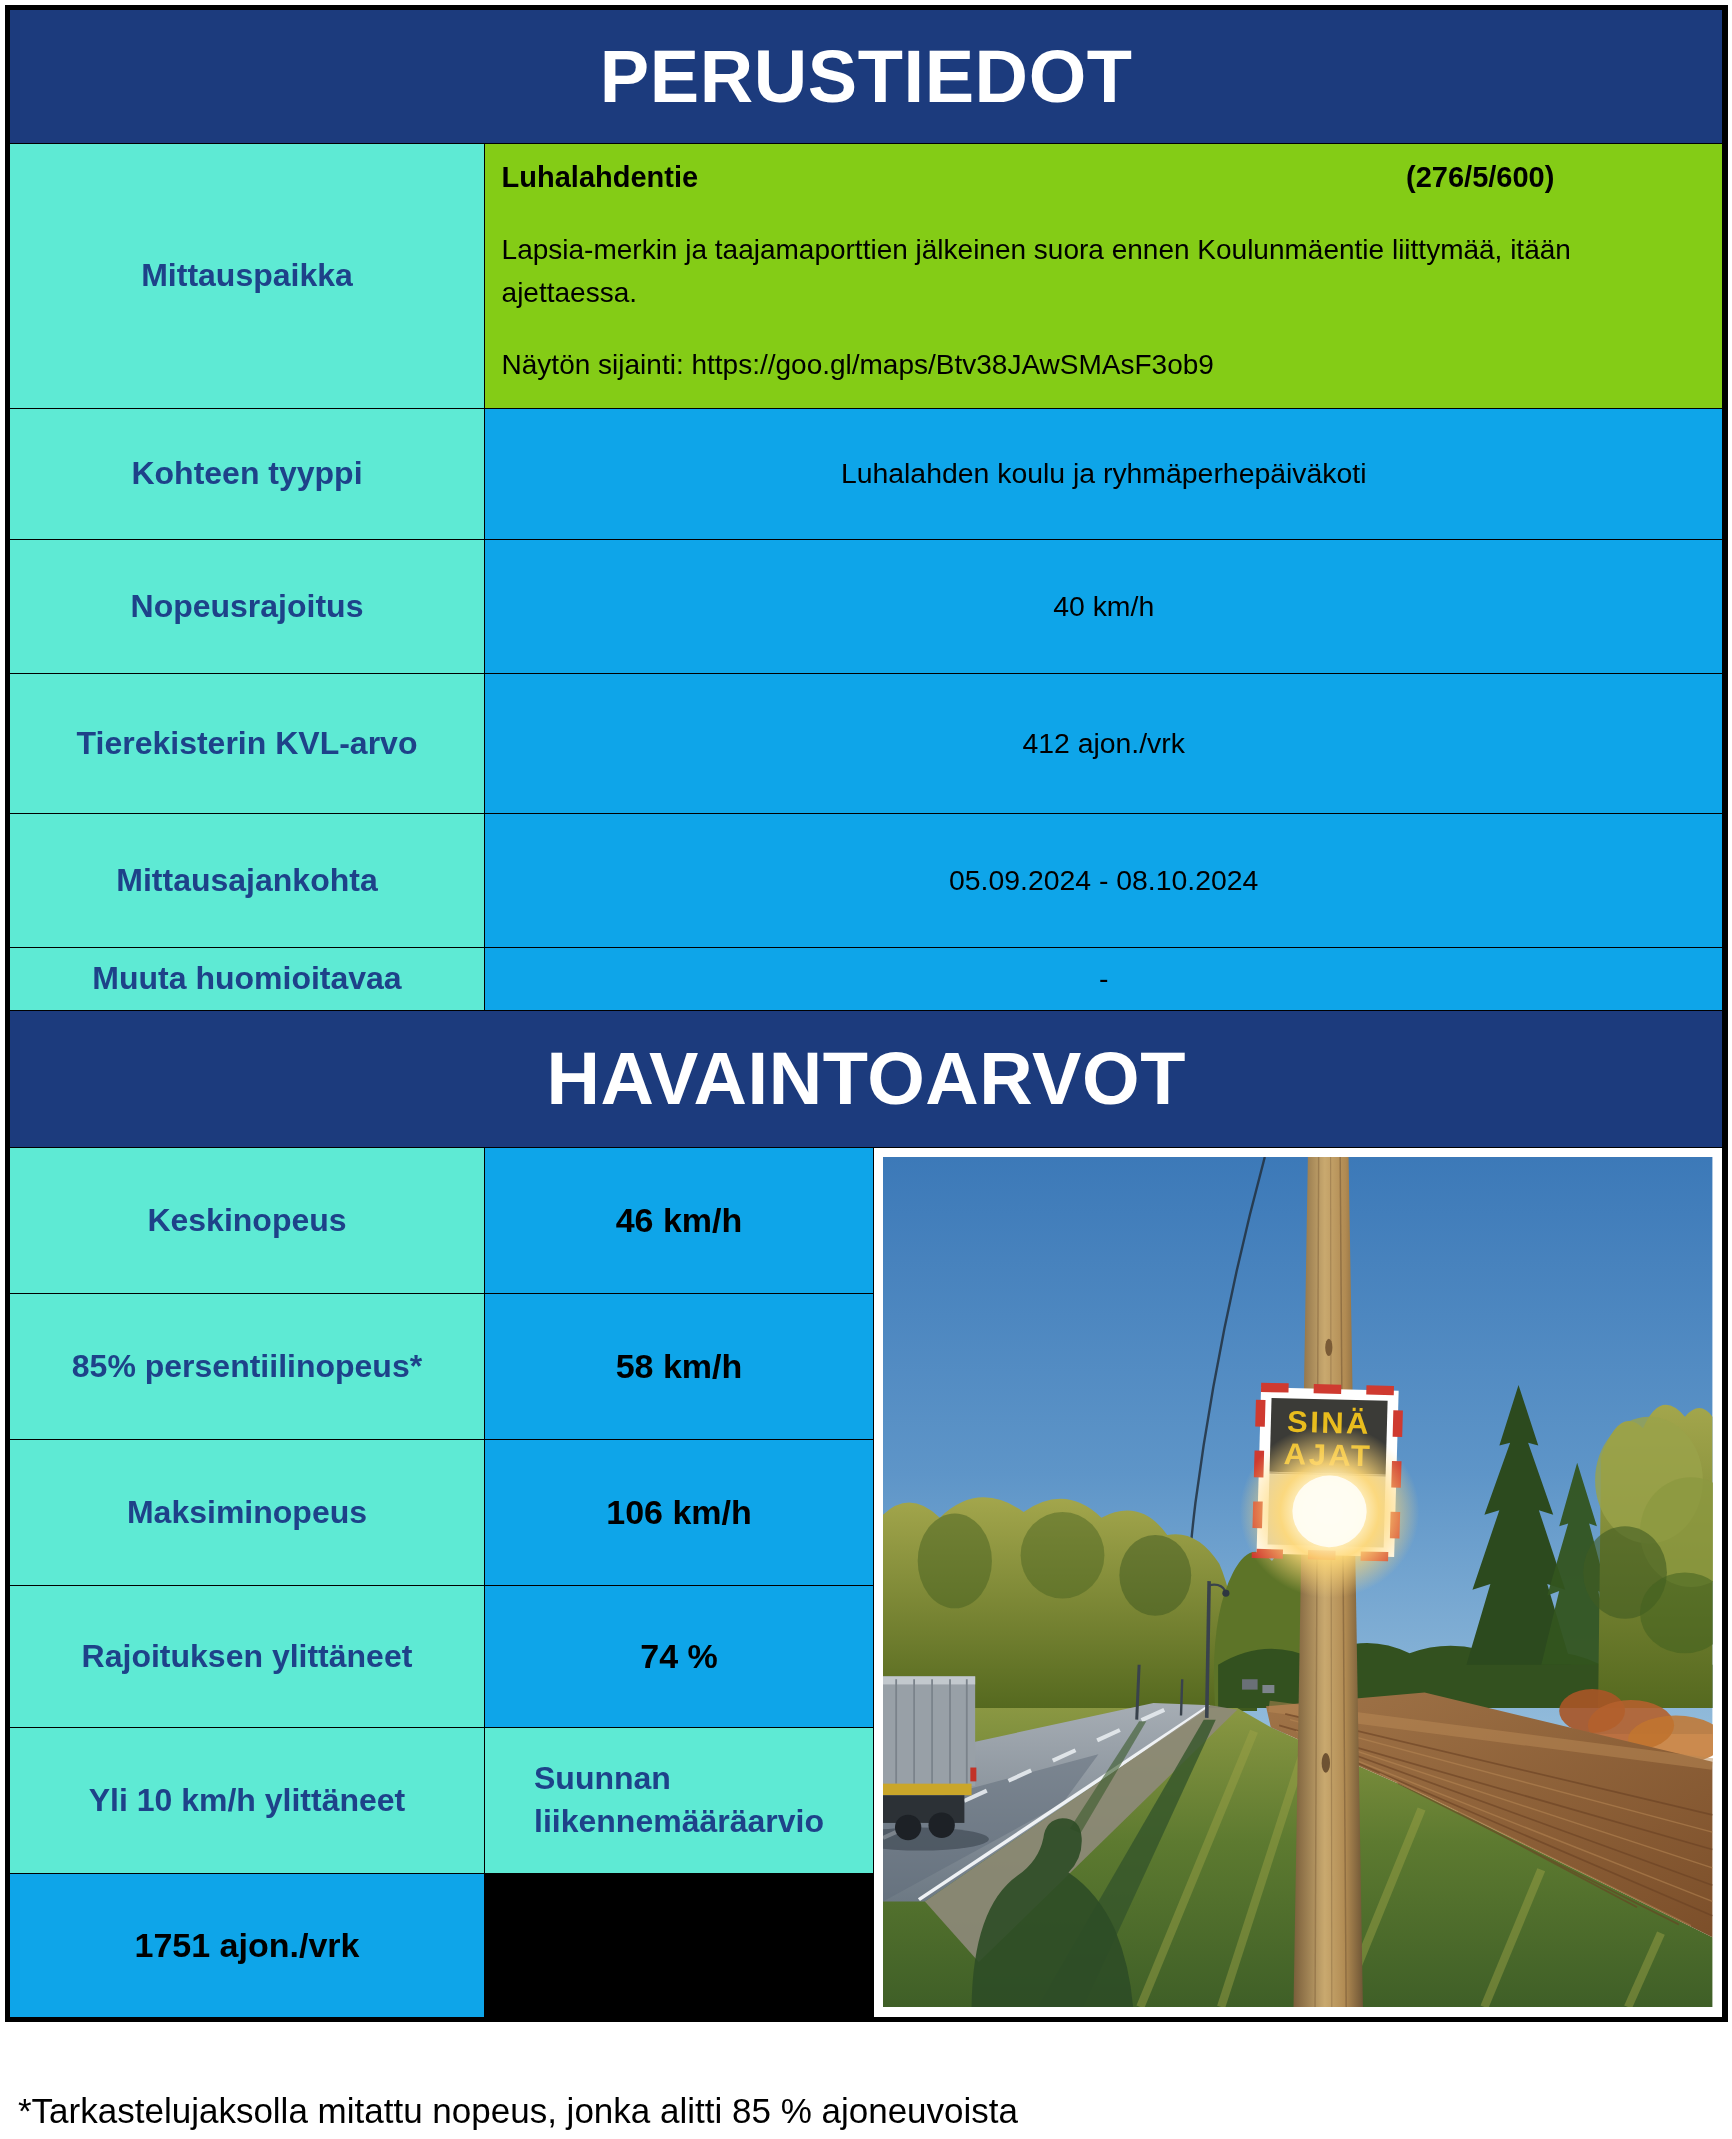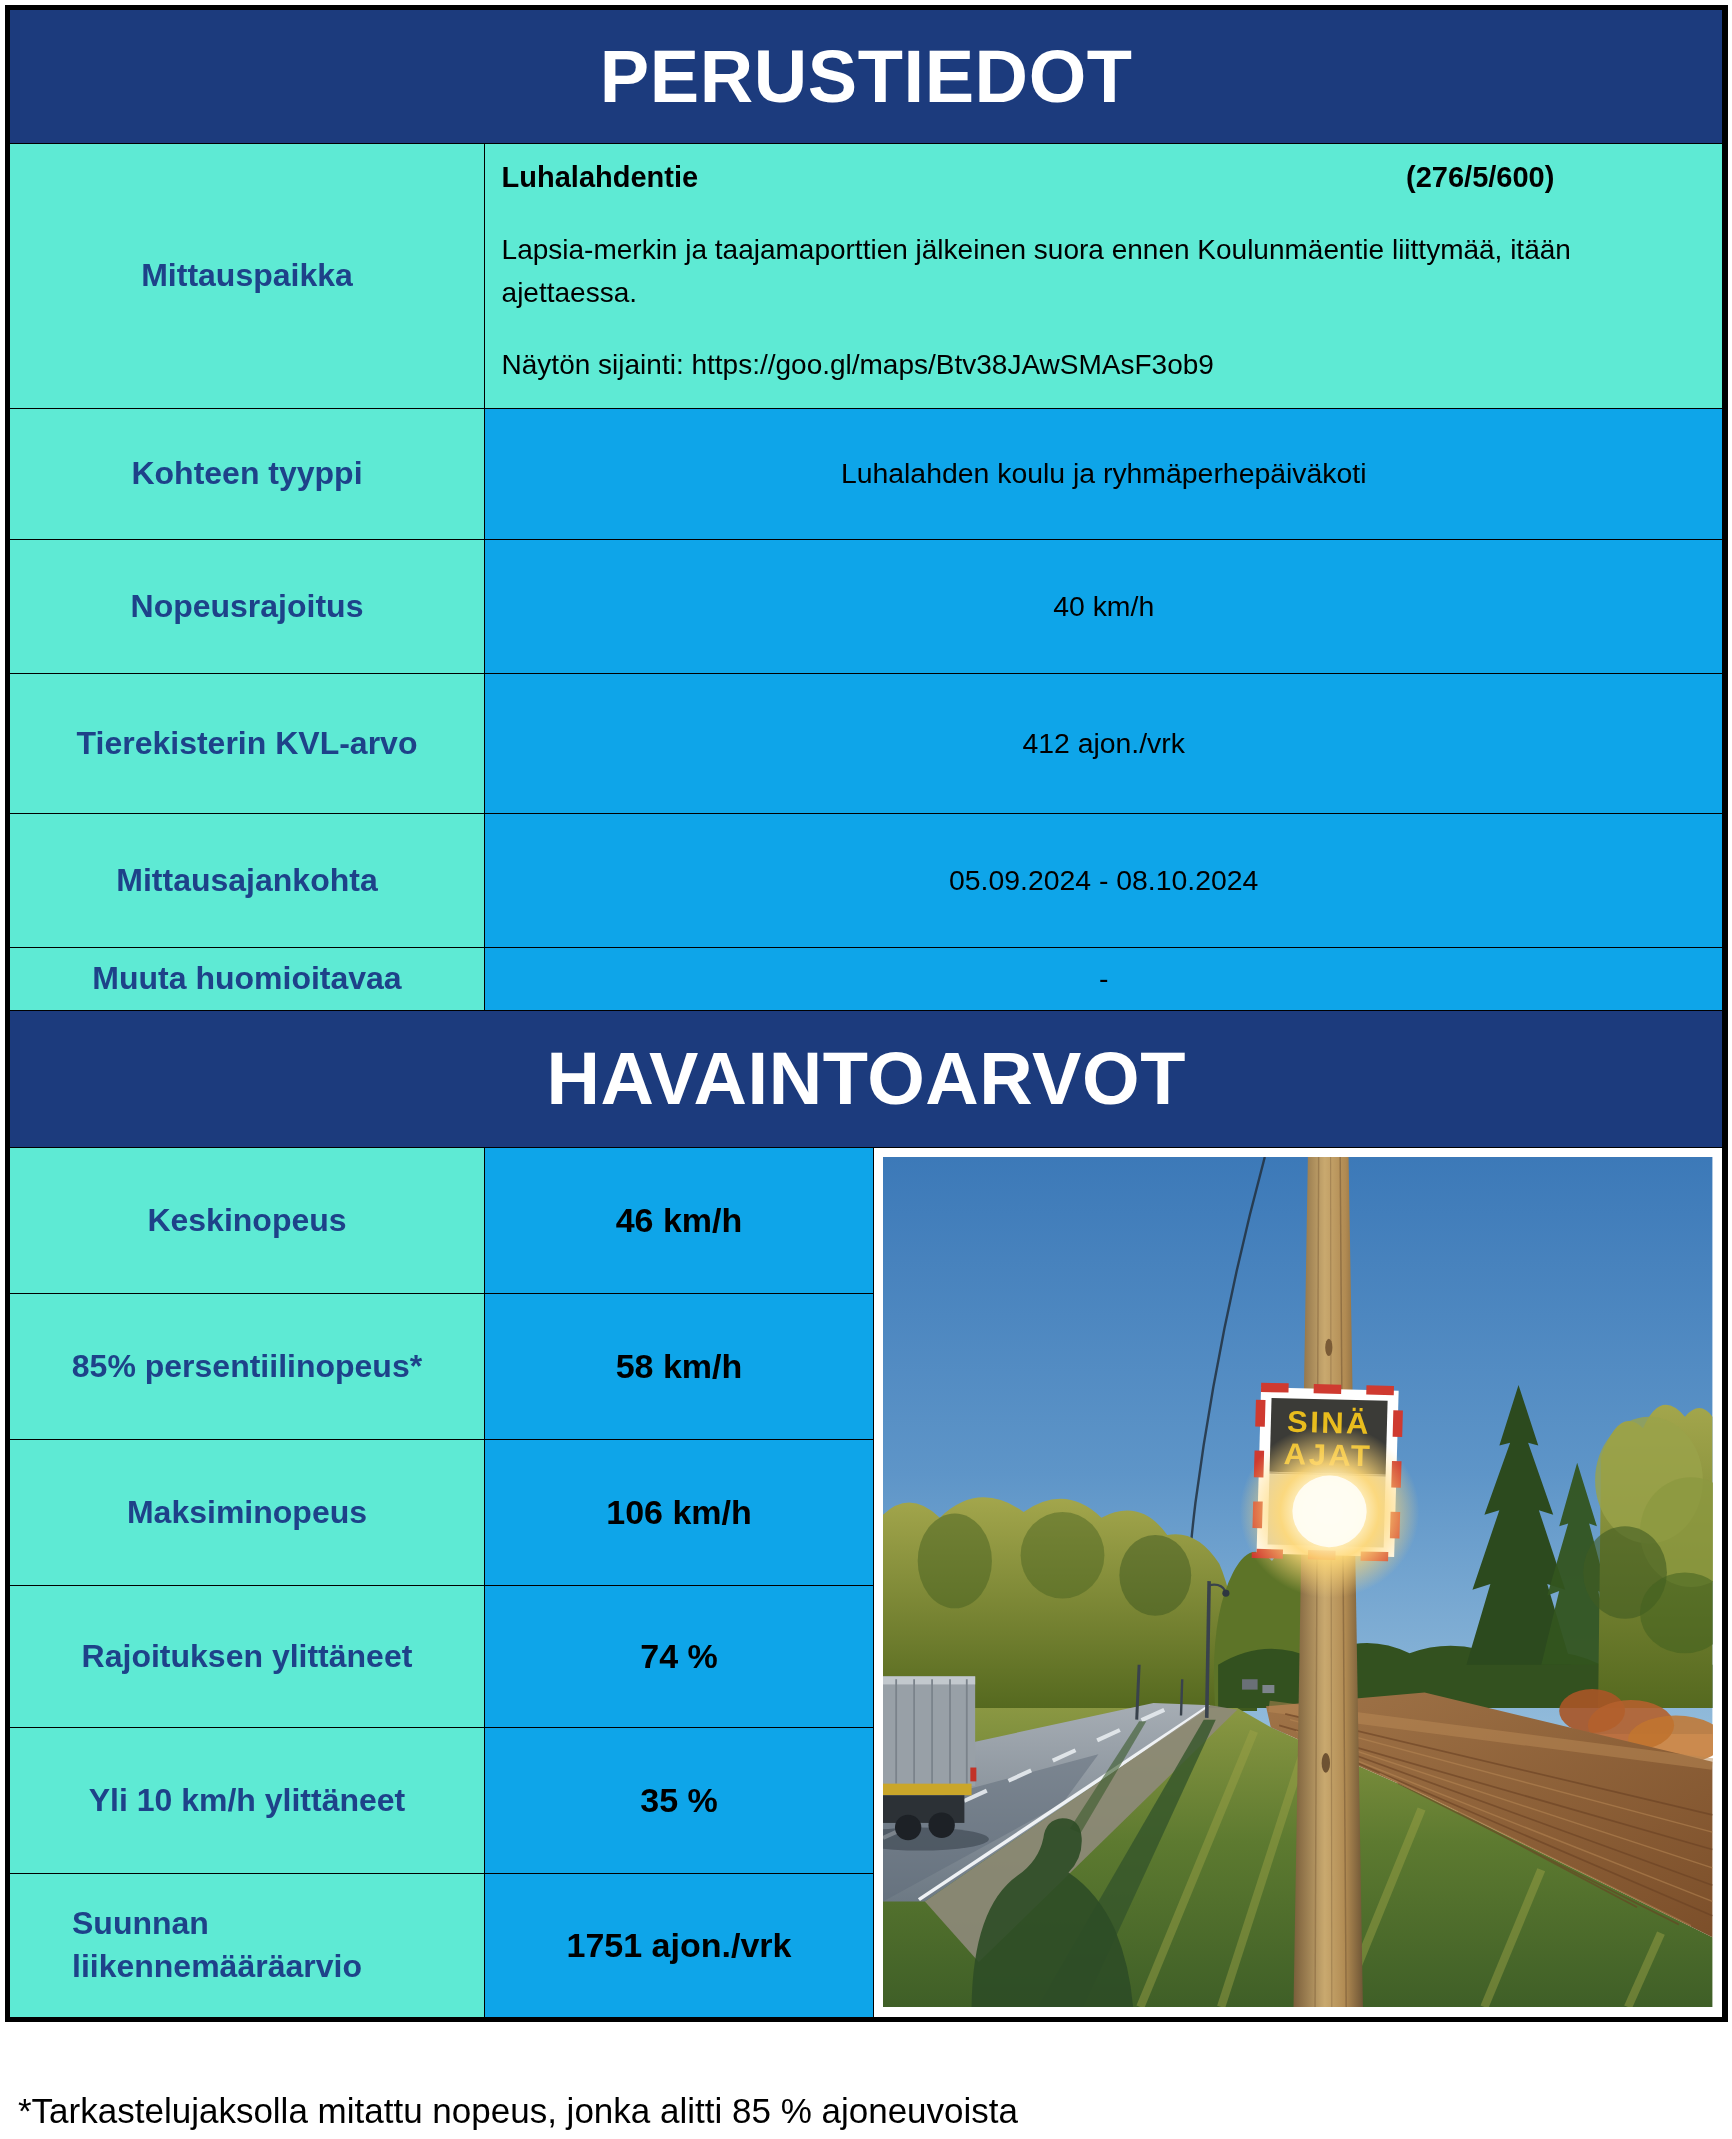--- a/index.html
+++ b/index.html
@@ -46,21 +46,21 @@
   .cell-value{
     background:#0ea5e9;
     font-size:28.4px;
     text-align:center;
     padding:0 14.2px;
   }
   .cell-value.bold-val{font-weight:bold;font-size:34px;}
   .span-right{grid-column:2/-1;}
   .mittauspaikka-cell{
     grid-column:2/-1;
-    background:#5eead4;
+    background:#84cc16;
     display:flex;
     flex-direction:column;
     align-items:stretch;
     justify-content:space-between;
     padding:16.6px 19px 27px 16.6px;
     font-size:28px;
     box-sizing:border-box;
     text-align:left;
   }
   .mp-title{display:flex;justify-content:space-between;font-weight:bold;font-size:29px;}
@@ -280,21 +280,20 @@
     <div class="cell cell-label">85% persentiilinopeus*</div>
     <div class="cell cell-value bold-val">58 km/h</div>
 
     <div class="cell cell-label">Maksiminopeus</div>
     <div class="cell cell-value bold-val">106 km/h</div>
 
     <div class="cell cell-label">Rajoituksen ylittäneet</div>
     <div class="cell cell-value bold-val">74 %</div>
 
     <div class="cell cell-label">Yli 10 km/h ylittäneet</div>
-    <div class="cell cell-value bold-val">35 %</div>
 
     <div class="cell cell-label narrow">Suunnan liikennemääräarvio</div>
     <div class="cell cell-value bold-val">1751 ajon./vrk</div>
 
   </div>
 
   <div class="footnote">*Tarkastelujaksolla mitattu nopeus, jonka alitti 85 % ajoneuvoista</div>
 </div>
 
 

